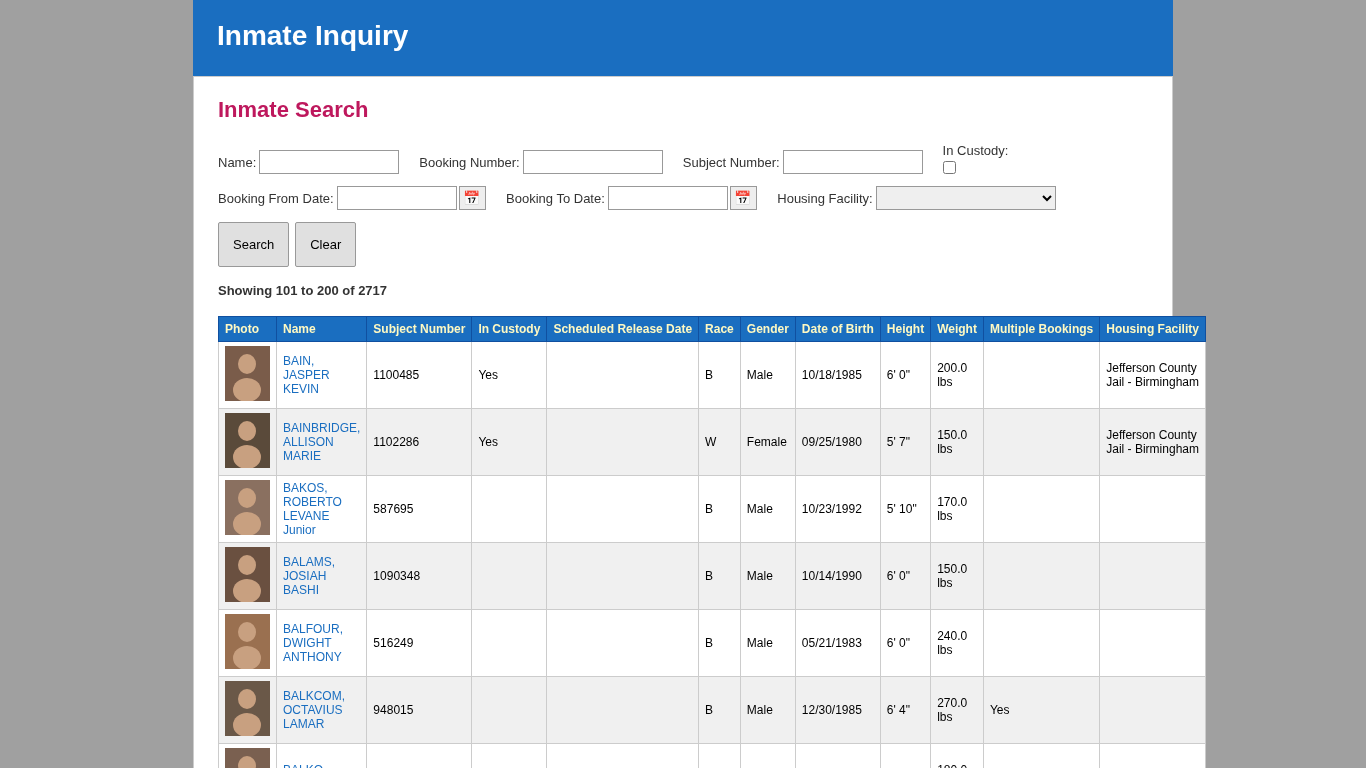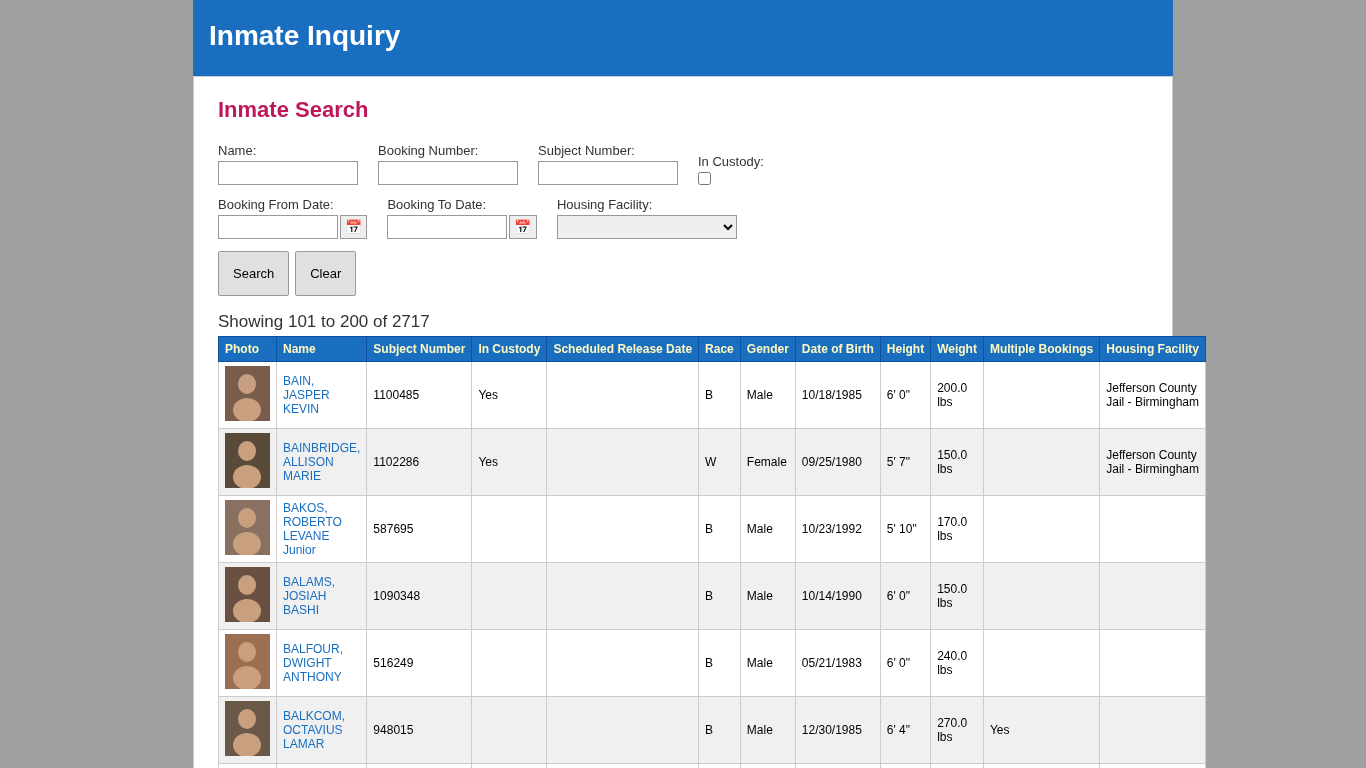--- a/index.html
+++ b/index.html
@@ -8,21 +8,21 @@
       font-family: Arial, sans-serif;
       font-size: 13px;
     }
     .page-wrapper {
       width: 980px;
       margin: 0 auto;
       background: #d0d0d0;
     }
     .header {
       background: #1a6ec0;
-      padding: 20px 24px 24px 16px;
+      padding: 20px 24px 24px 24px;
     }
     .header h1 {
       color: white;
       font-size: 28px;
       font-weight: bold;
     }
     .content {
       background: white;
       padding: 20px 24px 24px 24px;
       border: 1px solid #ccc;
@@ -37,22 +37,23 @@
       margin-bottom: 16px;
     }
     .form-row {
       display: flex;
       align-items: flex-end;
       gap: 20px;
       margin-bottom: 12px;
     }
     .form-field {
       display: flex;
-      flex-direction: column;
+      flex-direction: row;
       gap: 3px;
+      align-items: center;
     }
     .form-field label {
       font-size: 13px;
       color: #333;
     }
     .form-field input[type="text"] {
       border: 1px solid #999;
       padding: 3px 5px;
       font-size: 13px;
       height: 24px;
@@ -99,23 +100,24 @@
     }
     .btn {
       padding: 14px 14px;
       font-size: 13px;
       border: 1px solid #999;
       background: #e0e0e0;
       cursor: pointer;
       border-radius: 2px;
     }
     .showing-text {
-      font-size: 17px;
+      font-size: 13px;
       color: #333;
-      margin-bottom: 4px;
+      margin-bottom: 18px;
+      font-weight: bold;
     }
     table.results {
       width: 100%;
       border-collapse: collapse;
       font-size: 12px;
     }
     table.results thead tr th {
       background: #1a6ec0;
       color: #fef9c3;
       padding: 5px 6px;

